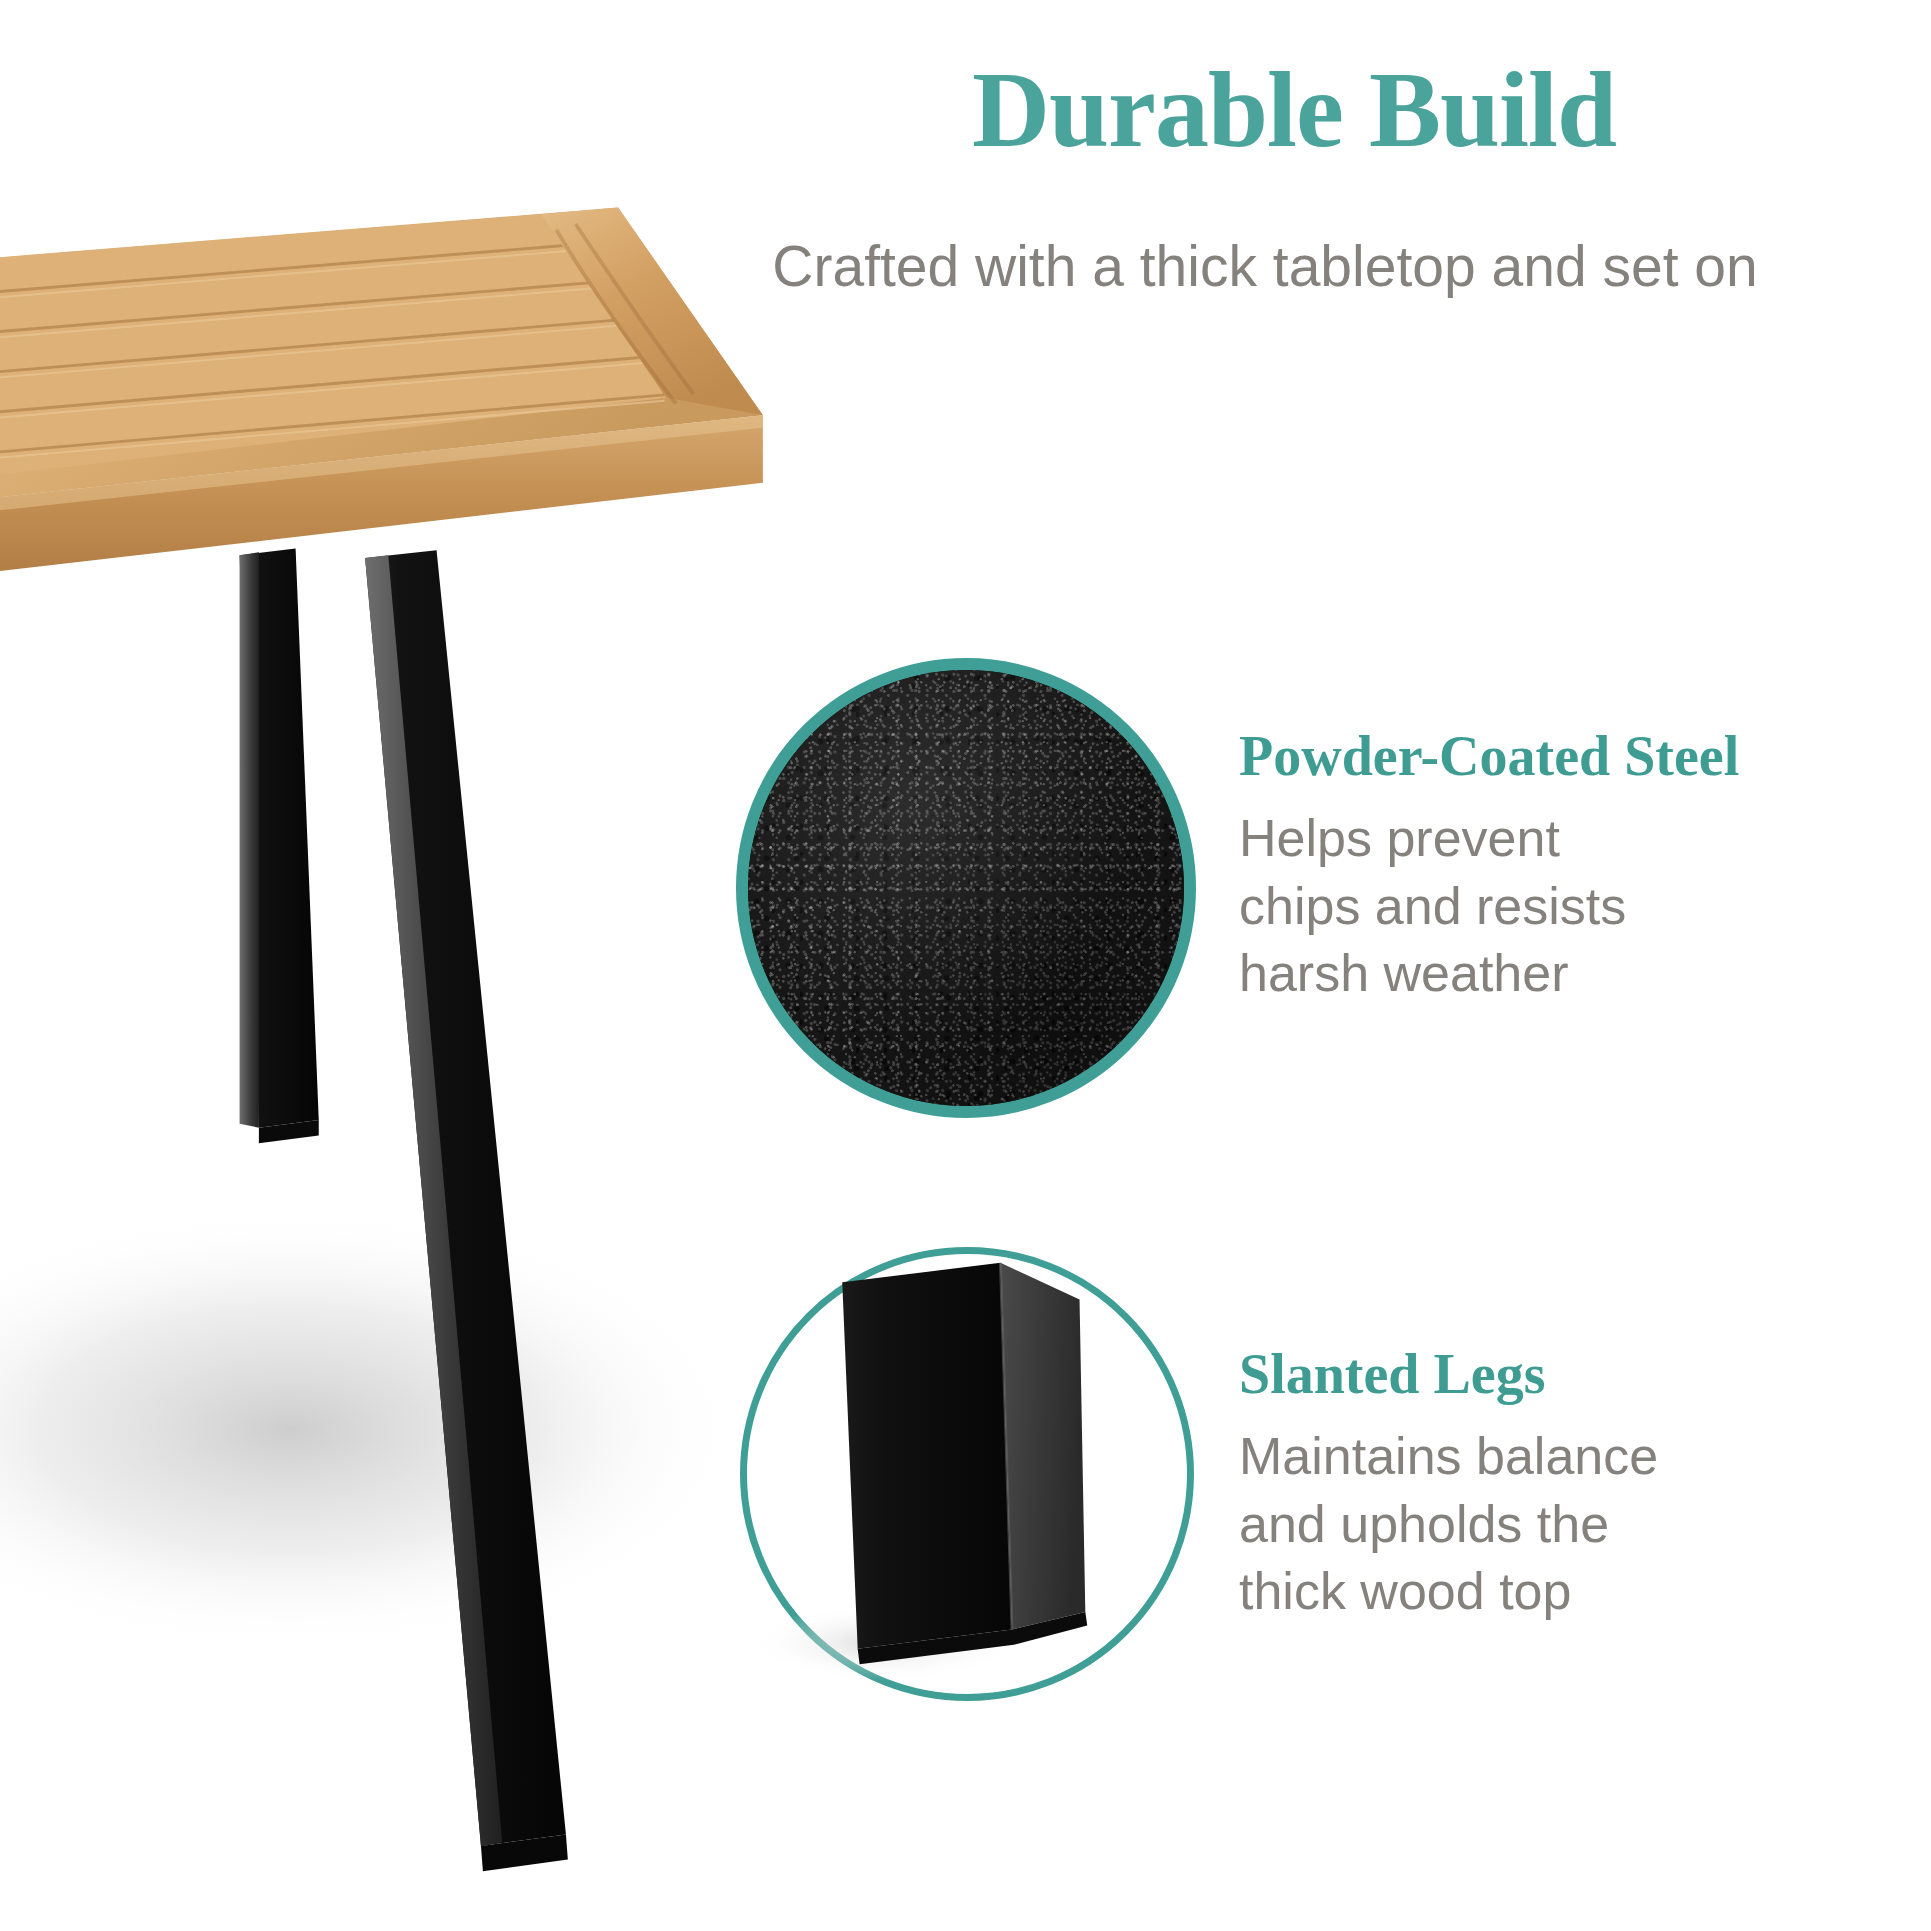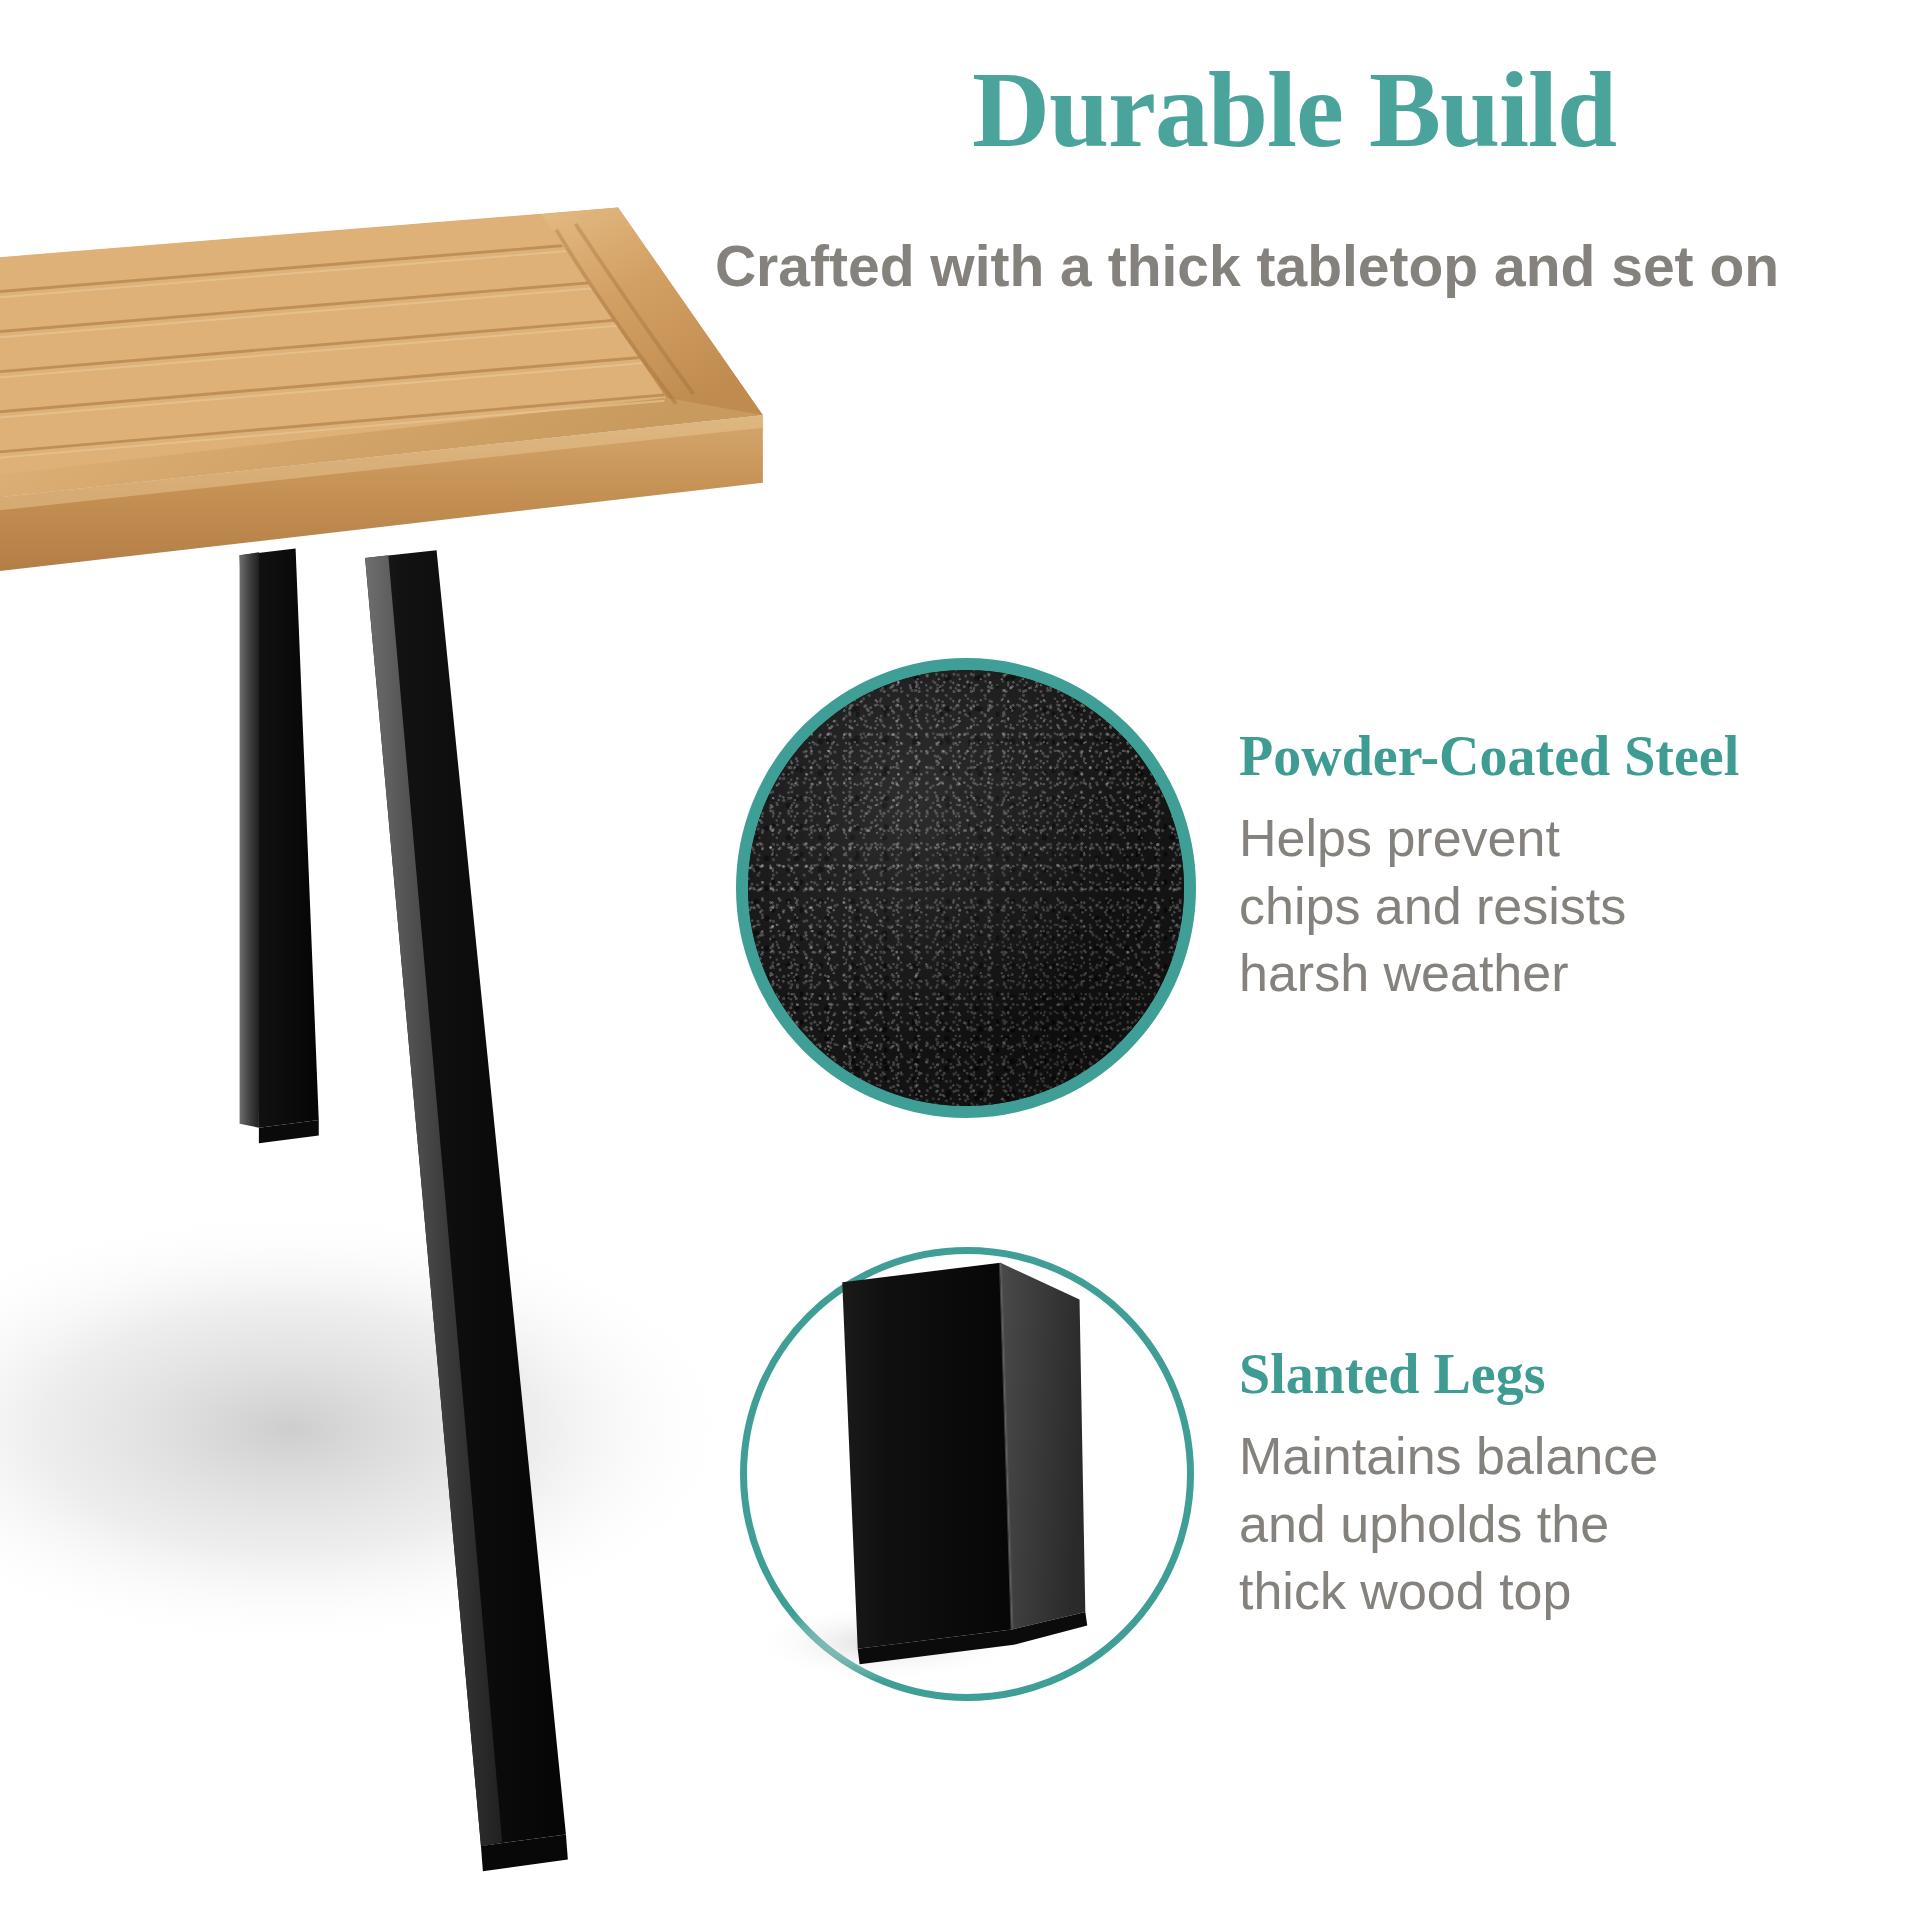--- a/index.html
+++ b/index.html
@@ -32,26 +32,26 @@
     font-weight: bold;
     font-size: 108px;
     line-height: 1.05;
     letter-spacing: -1px;
     color: #4BA49B;
     white-space: nowrap;
   }
 
   .subhead {
     position: absolute;
-    left: 600px;
+    left: 618px;
     top: 232px;
     width: 1294px;
     text-align: center;
     font-family: "Liberation Sans", sans-serif;
-    font-weight: 700;
+    font-weight: 400;
     font-size: 57px;
     line-height: 1.22;
     color: #85817C;
   }
   .subhead .ln { display: block; }
 
   
   .feature {
     position: absolute;
     width: 695px;

